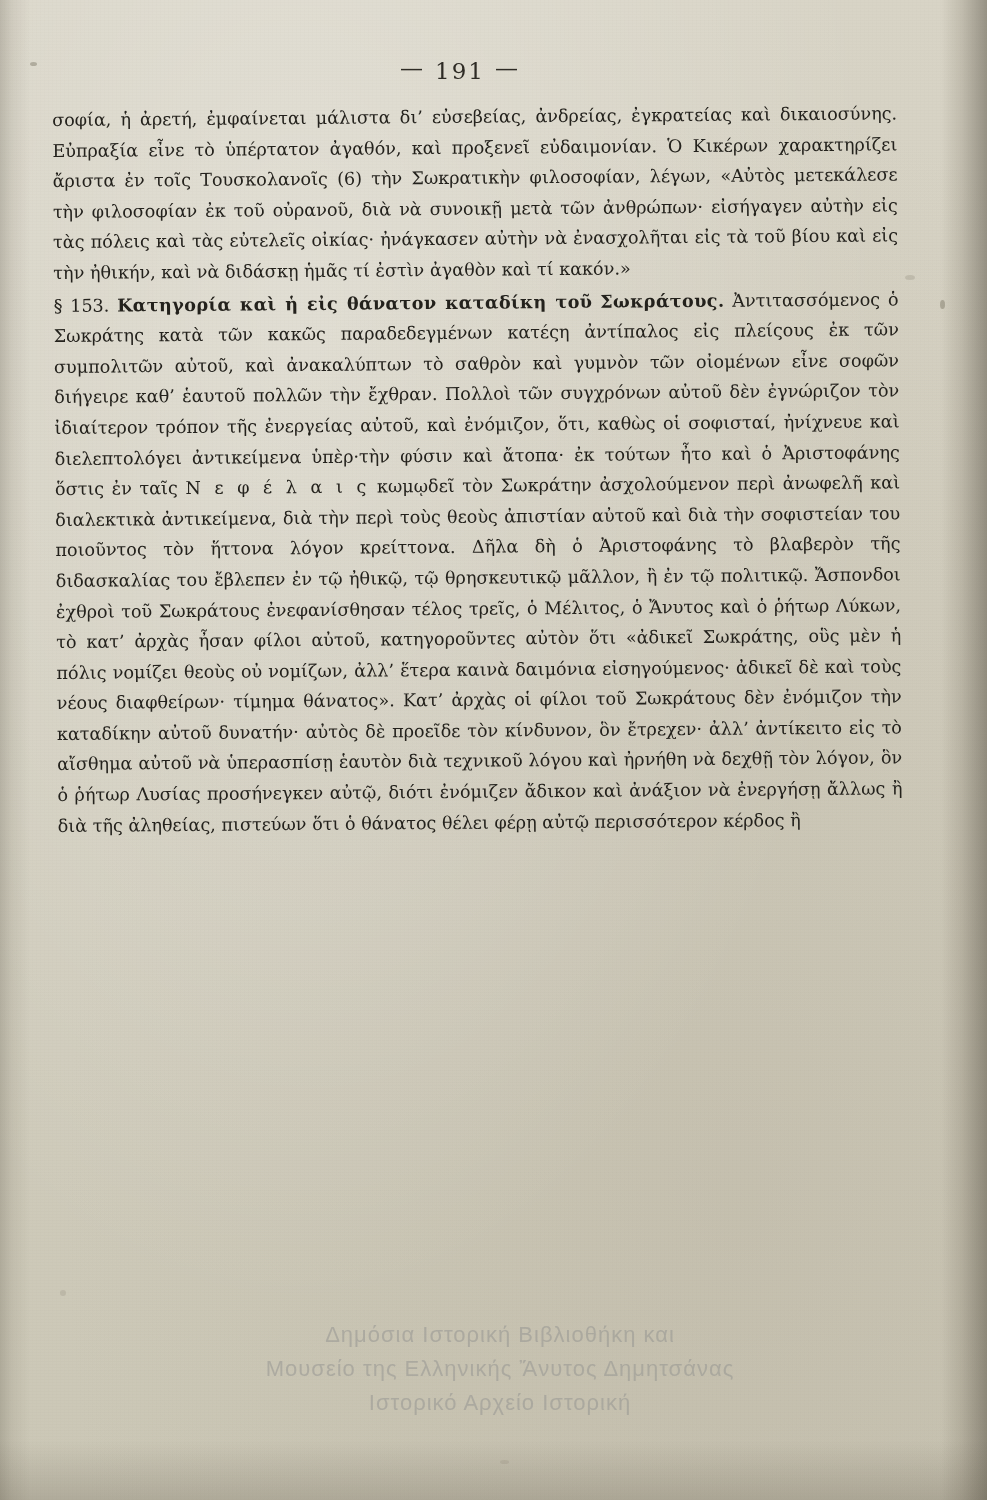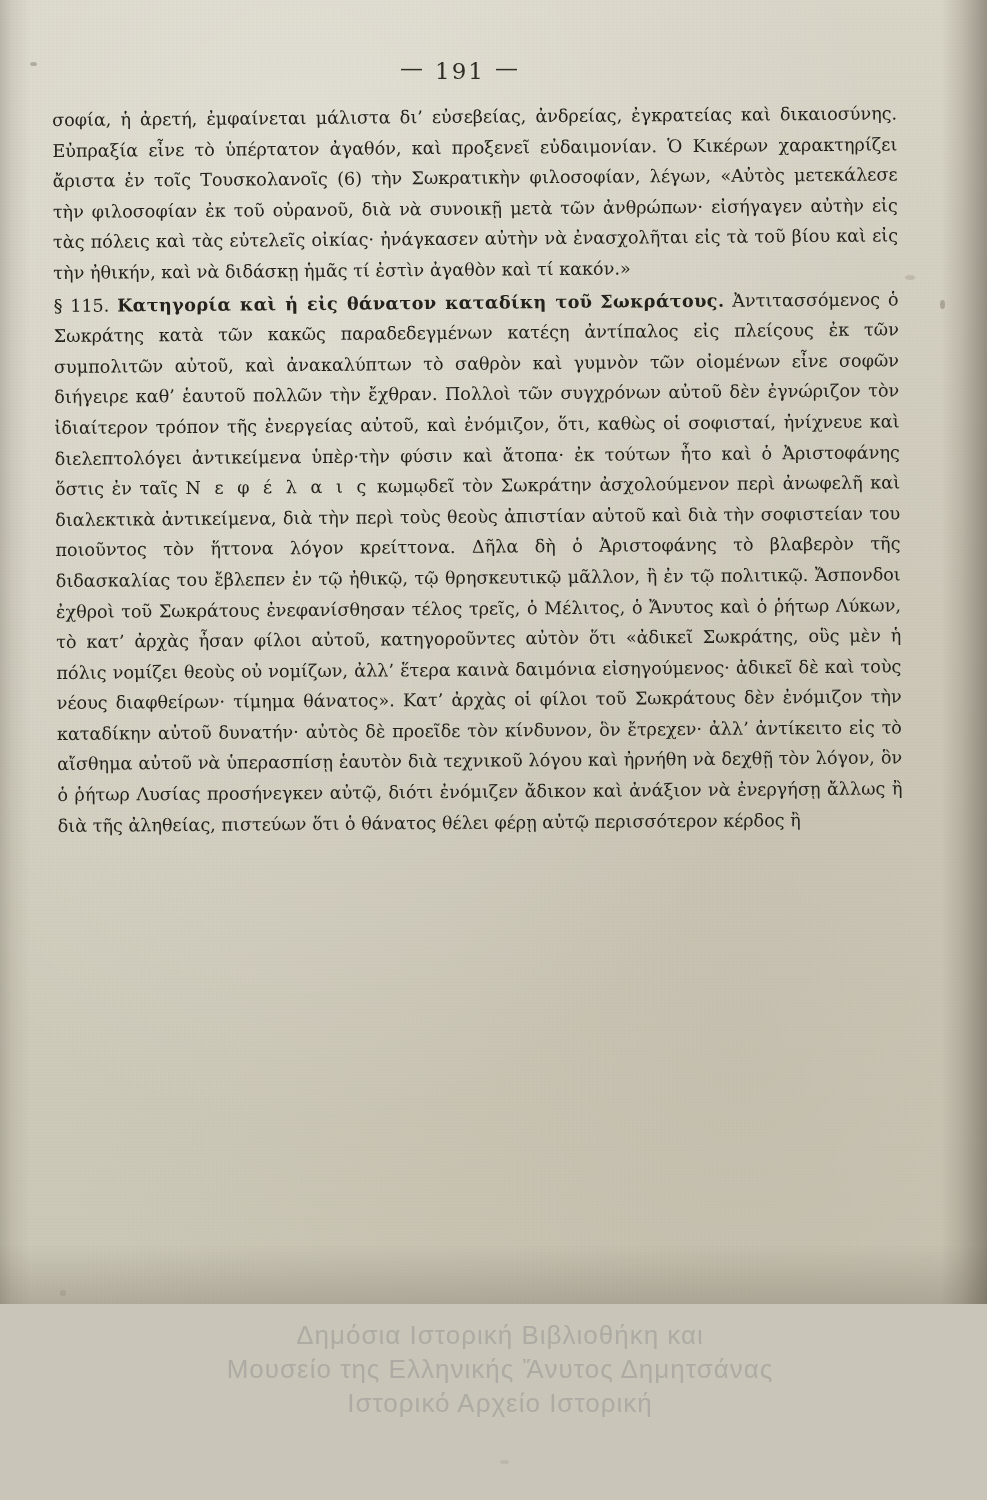--- a/index.html
+++ b/index.html
@@ -11,21 +11,21 @@
     height: 1500px;
     background: #c9c5b8;
     font-family: "DejaVu Serif", serif;
     overflow: hidden;
   }
 
   
   #scan {
     position: relative;
     width: 987px;
-    height: 1304px;
+    height: 1500px;
     background:
       radial-gradient(ellipse at 30% 20%, rgba(255,255,255,0.28), rgba(255,255,255,0) 60%),
       radial-gradient(ellipse at 75% 80%, rgba(160,150,130,0.20), rgba(255,255,255,0) 65%),
       linear-gradient(180deg, #d8d4c6 0%, #d3cfc0 40%, #cbc7b6 100%);
   }
 
   
   #grain {
     position: absolute;
     inset: 0;
@@ -125,21 +125,21 @@
 
   
   #watermark {
     position: absolute;
     left: 120px;
     top: 1318px;
     width: 760px;
     text-align: center;
     color: rgba(150,150,145,0.55);
     font-family: "Liberation Sans", sans-serif;
-    font-size: 26px;
+    font-size: 22px;
     line-height: 34px;
     letter-spacing: 1px;
     pointer-events: none;
   }
   #watermark div { white-space: nowrap; }
 </style>
 </head>
 <body>
 
 <div id="scan">
@@ -149,21 +149,21 @@
   <div id="edge-bottom"></div>
 
   <div id="page-header">
     <span class="dash">—</span><span>191</span><span class="dash">—</span>
   </div>
 
   <div id="body-text">
     <p>σοφία, ἡ ἀρετή, ἐμφαίνεται μάλιστα δι’ εὐσεβείας, ἀνδρείας, ἐγκρατείας καὶ δικαιοσύνης. Εὐπραξία εἶνε τὸ ὑπέρτατον ἀγαθόν, καὶ προξενεῖ εὐδαιμονίαν. Ὁ Κικέρων χαρακτηρίζει ἄριστα ἐν τοῖς Τουσκολανοῖς (6) τὴν Σωκρατικὴν φιλοσοφίαν, λέγων, «Αὐτὸς μετεκάλεσε τὴν φιλοσοφίαν ἐκ τοῦ οὐρανοῦ, διὰ νὰ συνοικῇ μετὰ τῶν ἀνθρώπων· εἰσήγαγεν αὐτὴν εἰς τὰς πόλεις καὶ τὰς εὐτελεῖς οἰκίας· ἠνάγκασεν αὐτὴν νὰ ἐνασχολῆται εἰς τὰ τοῦ βίου καὶ εἰς τὴν ἠθικήν, καὶ νὰ διδάσκῃ ἡμᾶς τί ἐστὶν ἀγαθὸν καὶ τί κακόν.»</p>
     <div class="para-gap"></div>
     <p>
-      <span class="sect-num">§ 115.</span>
+      <span class="sect-num">§ 153.</span>
       <span class="section-head">Κατηγορία καὶ ἡ εἰς θάνατον καταδίκη τοῦ</span>
       <span class="section-head">Σωκράτους.</span>
       <span>Ἀντιτασσόμενος ὁ Σωκράτης κατὰ τῶν κακῶς παραδεδεγμένων κατέςη ἀντίπαλος εἰς πλείςους ἐκ τῶν συμπολιτῶν αὐτοῦ, καὶ ἀνακαλύπτων τὸ σαθρὸν καὶ γυμνὸν τῶν οἰομένων εἶνε σοφῶν διήγειρε καθ’ ἑαυτοῦ πολλῶν τὴν ἔχθραν. Πολλοὶ τῶν συγχρόνων αὐτοῦ δὲν ἐγνώριζον τὸν ἰδιαίτερον τρόπον τῆς ἐνεργείας αὐτοῦ, καὶ ἐνόμιζον, ὅτι, καθὼς οἱ σοφισταί, ἠνίχνευε καὶ διελεπτολόγει ἀντικείμενα ὑπὲρ·τὴν φύσιν καὶ ἄτοπα· ἐκ τούτων ἦτο καὶ ὁ Ἀριστοφάνης ὅστις ἐν ταῖς </span><span class="spaced">Ν ε φ έ λ α ι ς</span><span> κωμῳδεῖ τὸν Σωκράτην ἀσχολούμενον περὶ ἀνωφελῆ καὶ διαλεκτικὰ ἀντικείμενα, διὰ τὴν περὶ τοὺς θεοὺς ἀπιστίαν αὐτοῦ καὶ διὰ τὴν σοφιστείαν του ποιοῦντος τὸν ἥττονα λόγον κρείττονα. Δῆλα δὴ ὁ Ἀριστοφάνης τὸ βλαβερὸν τῆς διδασκαλίας του ἔβλεπεν ἐν τῷ ἠθικῷ, τῷ θρησκευτικῷ μᾶλλον, ἢ ἐν τῷ πολιτικῷ. Ἄσπονδοι ἐχθροὶ τοῦ Σωκράτους ἐνεφανίσθησαν τέλος τρεῖς, ὁ Μέλιτος, ὁ Ἄνυτος καὶ ὁ ῥήτωρ Λύκων, τὸ κατ’ ἀρχὰς ἦσαν φίλοι αὐτοῦ, κατηγοροῦντες αὐτὸν ὅτι «ἀδικεῖ Σωκράτης, οὓς μὲν ἡ πόλις νομίζει θεοὺς οὐ νομίζων, ἀλλ’ ἕτερα καινὰ δαιμόνια εἰσηγούμενος· ἀδικεῖ δὲ καὶ τοὺς νέους διαφθείρων· τίμημα θάνατος». Κατ’ ἀρχὰς οἱ φίλοι τοῦ Σωκράτους δὲν ἐνόμιζον τὴν καταδίκην αὐτοῦ δυνατήν· αὐτὸς δὲ προεῖδε τὸν κίνδυνον, ὃν ἔτρεχεν· ἀλλ’ ἀντίκειτο εἰς τὸ αἴσθημα αὐτοῦ νὰ ὑπερασπίσῃ ἑαυτὸν διὰ τεχνικοῦ λόγου καὶ ἠρνήθη νὰ δεχθῇ τὸν λόγον, ὃν ὁ ῥήτωρ Λυσίας προσήνεγκεν αὐτῷ, διότι ἐνόμιζεν ἄδικον καὶ ἀνάξιον νὰ ἐνεργήσῃ ἄλλως ἢ διὰ τῆς ἀληθείας, πιστεύων ὅτι ὁ θάνατος θέλει φέρῃ αὐτῷ περισσότερον κέρδος ἢ</span>
     </p>
   </div>
 
   <div id="watermark">
     <div>Δημόσια Ιστορική Βιβλιοθήκη και</div>
     <div>Μουσείο της Ελληνικής Ἄνυτος Δημητσάνας</div>
     <div>Ιστορικό Αρχείο Ιστορική</div>

